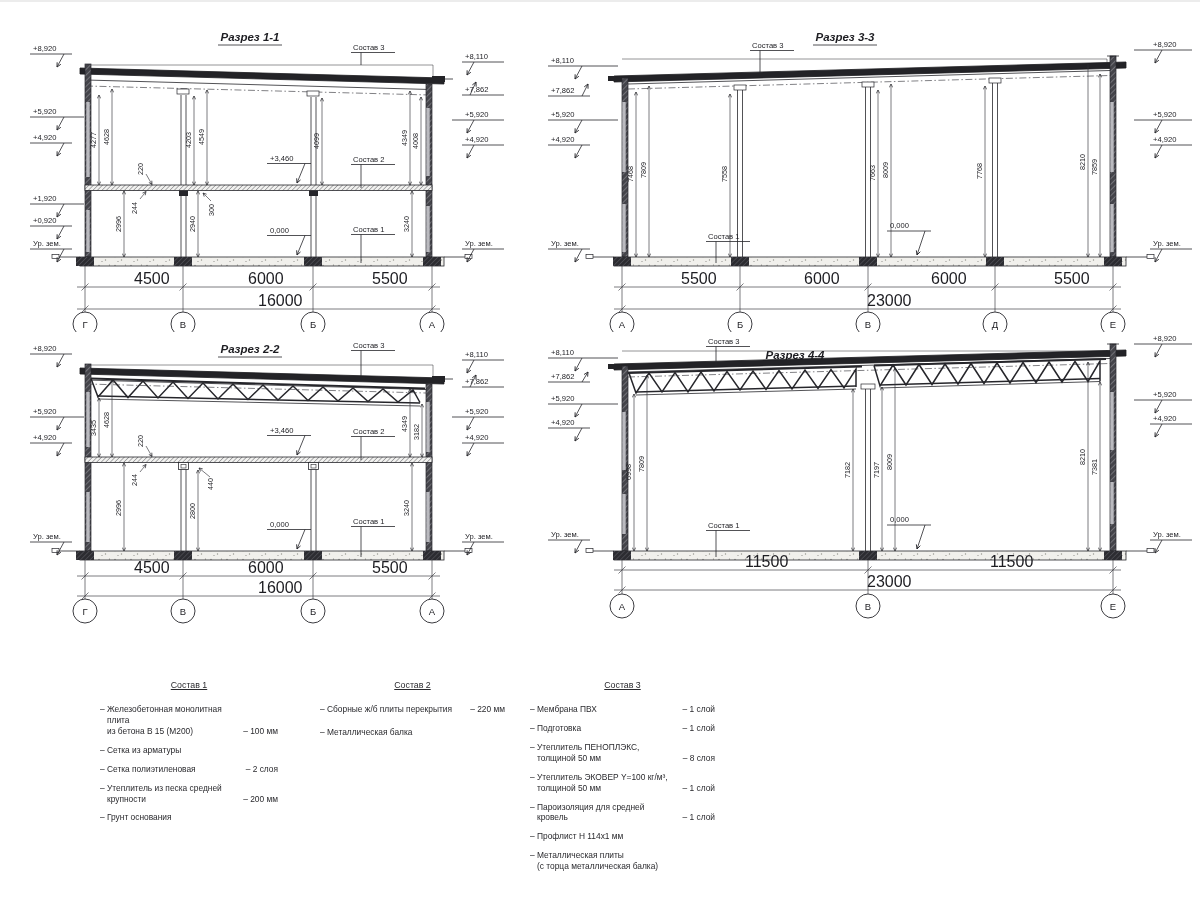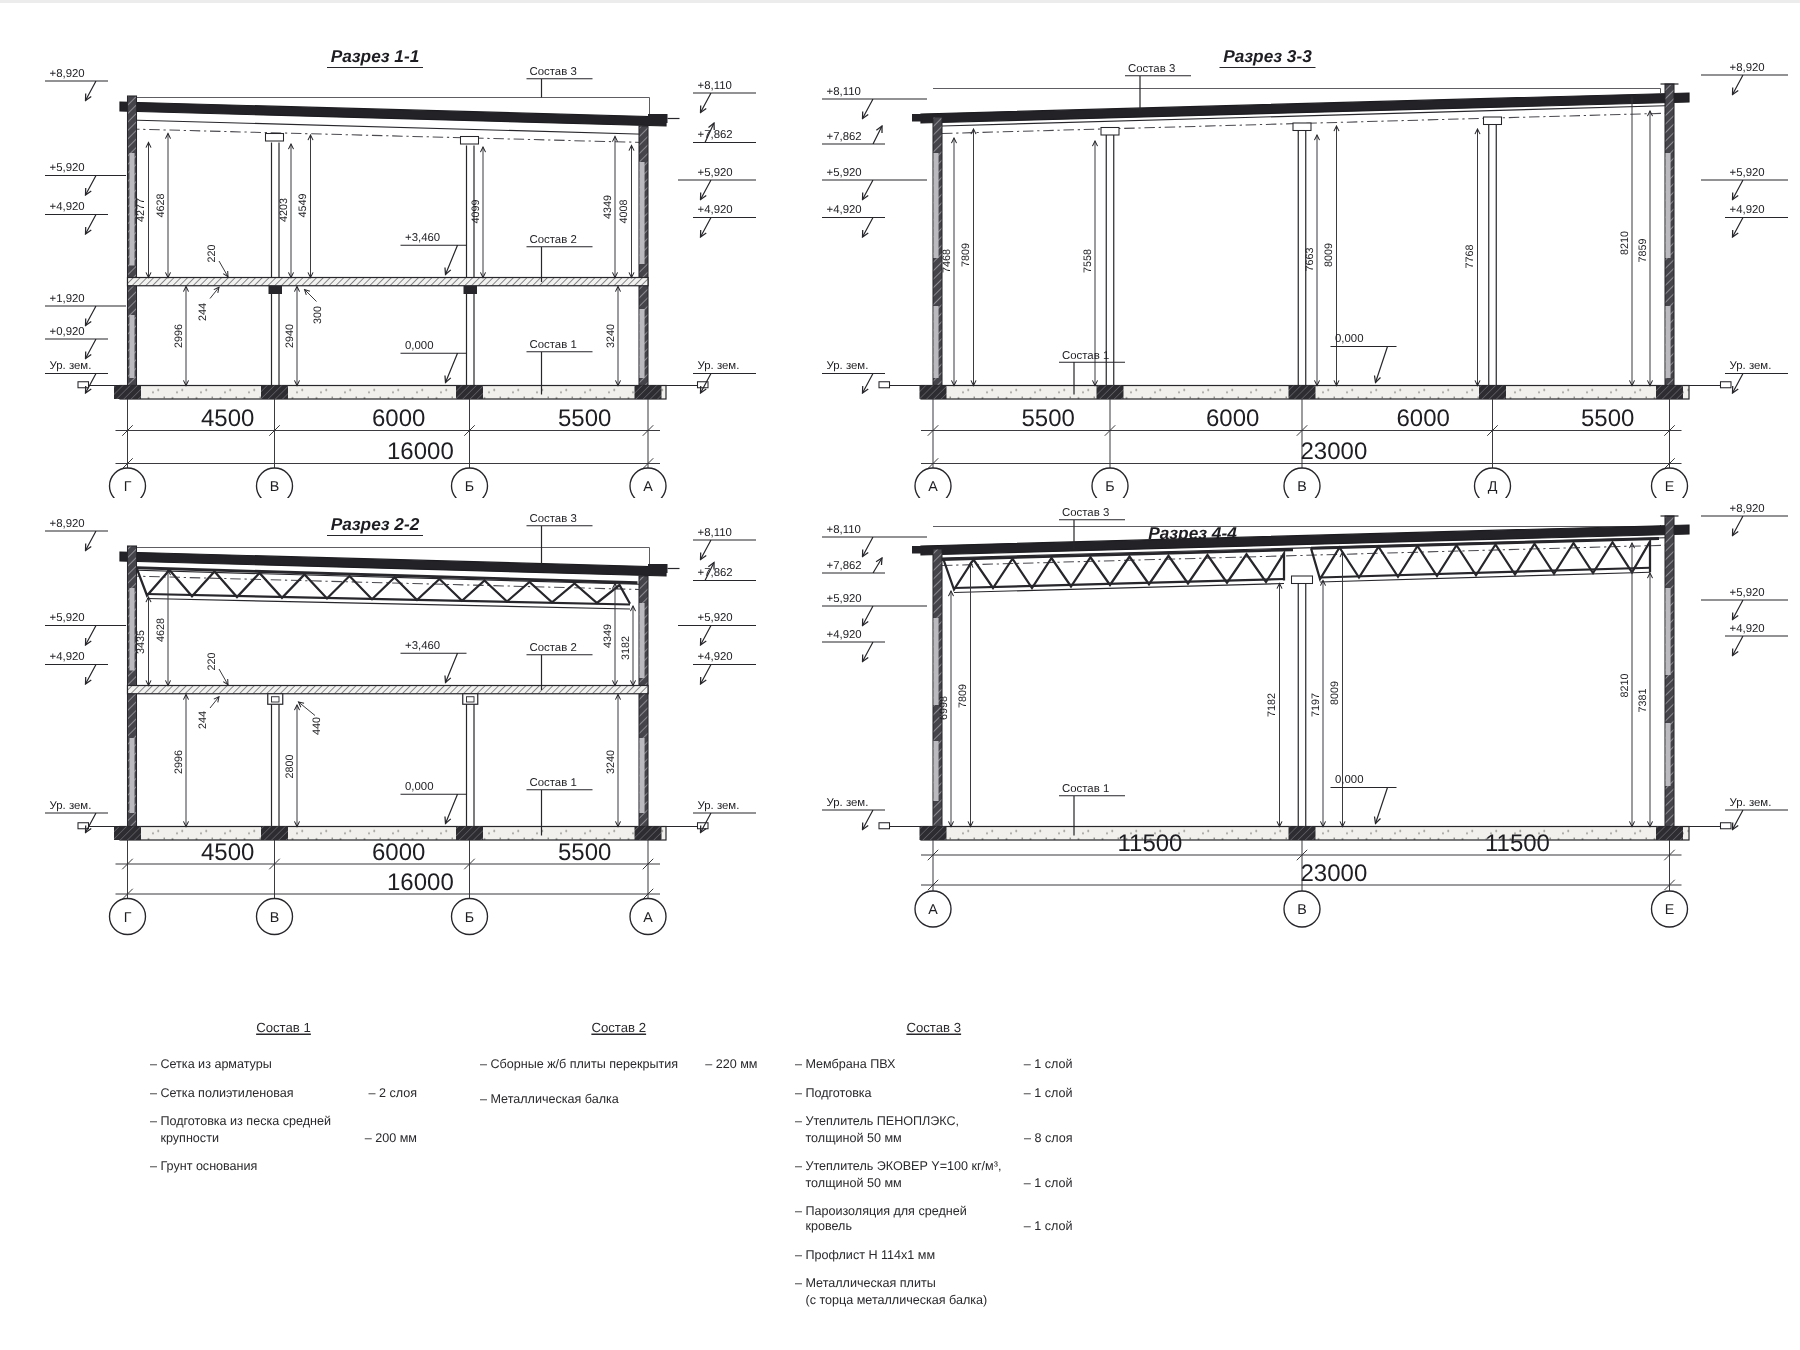--- a/index.html
+++ b/index.html
@@ -526,29 +526,34 @@
     <text class="bb" x="328" y="277.5">В</text>
     <circle cx="573" cy="274" r="12" fill="#fff" stroke="#26262b" stroke-width="0.9"></circle>
     <text class="bb" x="573" y="277.5">Е</text>
   </g>
 </svg>
 
 <div class="legend">
   <div class="lcol" style="left:100px;width:178px">
     <div class="lhead">Состав 1</div>
     <div class="li">
+      <span class="lt">– Железобетонная  монолитная плита
+из бетона В 15 (М200)</span>
+      <span class="lvv">– 100 мм</span>
+    </div>
+    <div class="li">
       <span class="lt">– Сетка из арматуры</span>
       <span class="lvv"></span>
     </div>
     <div class="li">
       <span class="lt">– Сетка полиэтиленовая</span>
       <span class="lvv">–  2 слоя</span>
     </div>
     <div class="li">
-      <span class="lt">– Подготовка из песка средней
+      <span class="lt">– Утеплитель из песка средней
 крупности</span>
       <span class="lvv">– 200 мм</span>
     </div>
     <div class="li">
       <span class="lt">– Грунт основания</span>
       <span class="lvv"></span>
     </div>
   </div>
   <div class="lcol" style="left:320px;width:185px">
     <div class="lhead">Состав 2</div>

